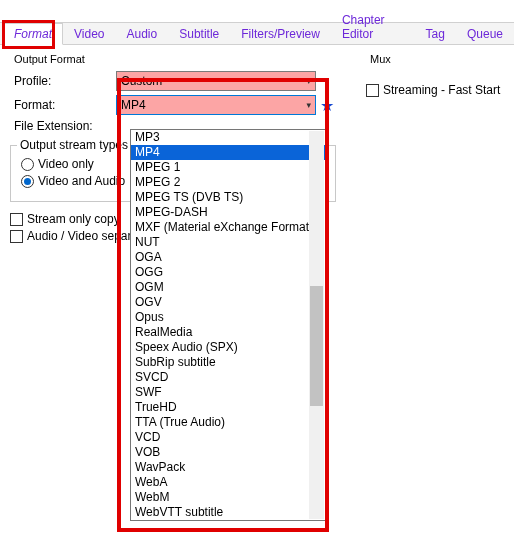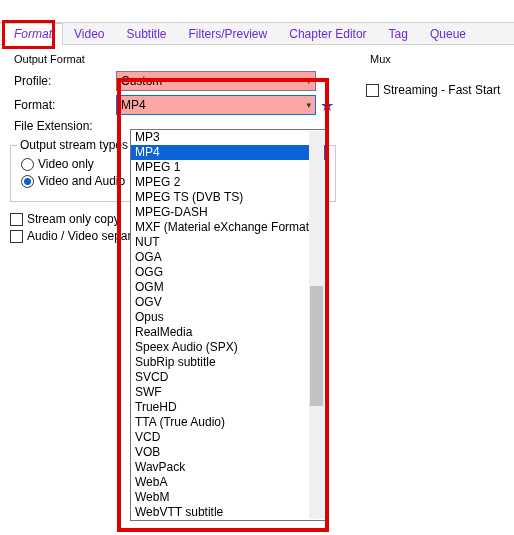--- a/index.html
+++ b/index.html
@@ -195,20 +195,21 @@
   }
 </style>
 </head>
 <body>
 
 <div class="top-gap"></div>
 
 <div class="tabbar">
   <div class="tab active">Format</div>
   <div class="tab">Video</div>
+  <div class="tab">Audio</div>
   <div class="tab">Subtitle</div>
   <div class="tab">Filters/Preview</div>
   <div class="tab">Chapter Editor</div>
   <div class="tab">Tag</div>
   <div class="tab">Queue</div>
 </div>
 
 <div class="highlight-format"></div>
 
 <div class="main">

